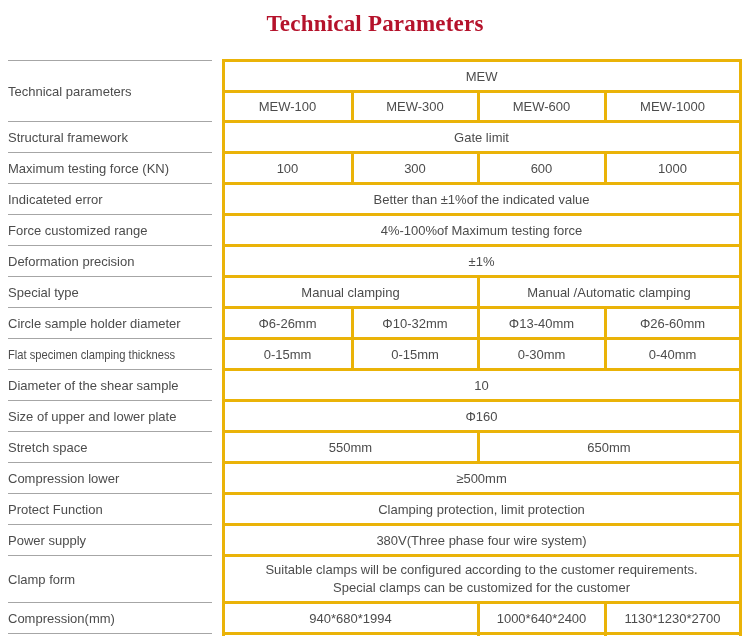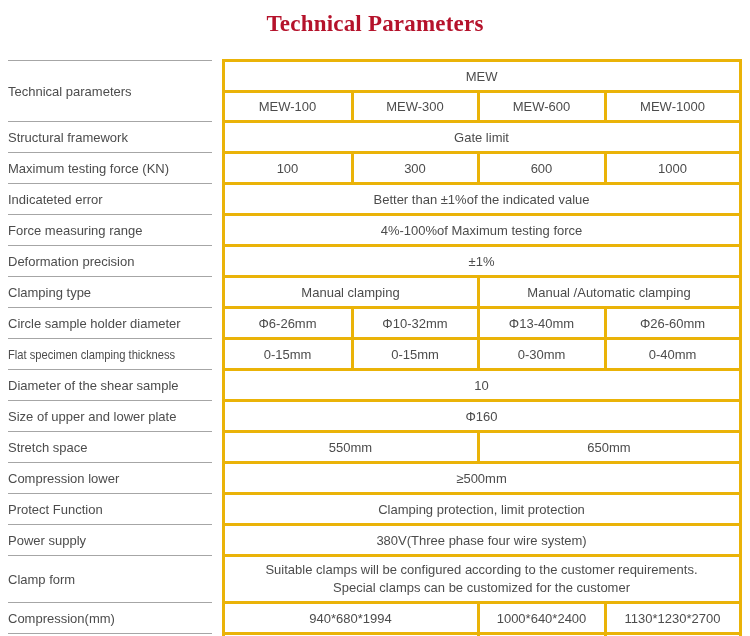--- a/index.html
+++ b/index.html
@@ -113,33 +113,33 @@
       <td class="val">1000</td>
     </tr>
 
     <tr>
       <td class="lbl">Indicateted error</td>
       <td class="gap"></td>
       <td class="val" colspan="4">Better than ±1%of the indicated value</td>
     </tr>
 
     <tr>
-      <td class="lbl">Force measuring range</td>
+      <td class="lbl">Force customized range</td>
       <td class="gap"></td>
       <td class="val" colspan="4">4%-100%of Maximum testing force</td>
     </tr>
 
     <tr>
       <td class="lbl">Deformation precision</td>
       <td class="gap"></td>
       <td class="val" colspan="4">±1%</td>
     </tr>
 
     <tr>
-      <td class="lbl">Clamping type</td>
+      <td class="lbl">Special type</td>
       <td class="gap"></td>
       <td class="val" colspan="2">Manual clamping</td>
       <td class="val" colspan="2">Manual /Automatic clamping</td>
     </tr>
 
     <tr>
       <td class="lbl">Circle sample holder diameter</td>
       <td class="gap"></td>
       <td class="val">Φ6-26mm</td>
       <td class="val">Φ10-32mm</td>

